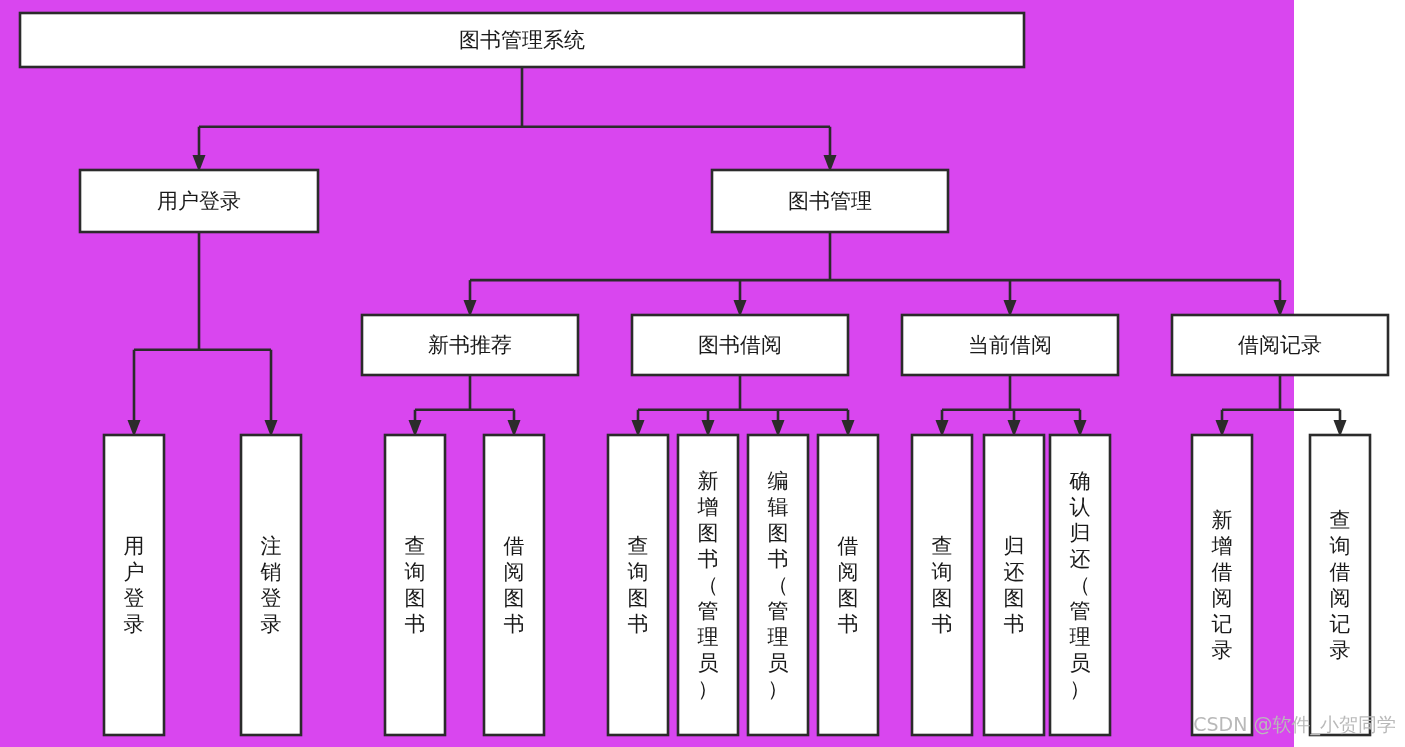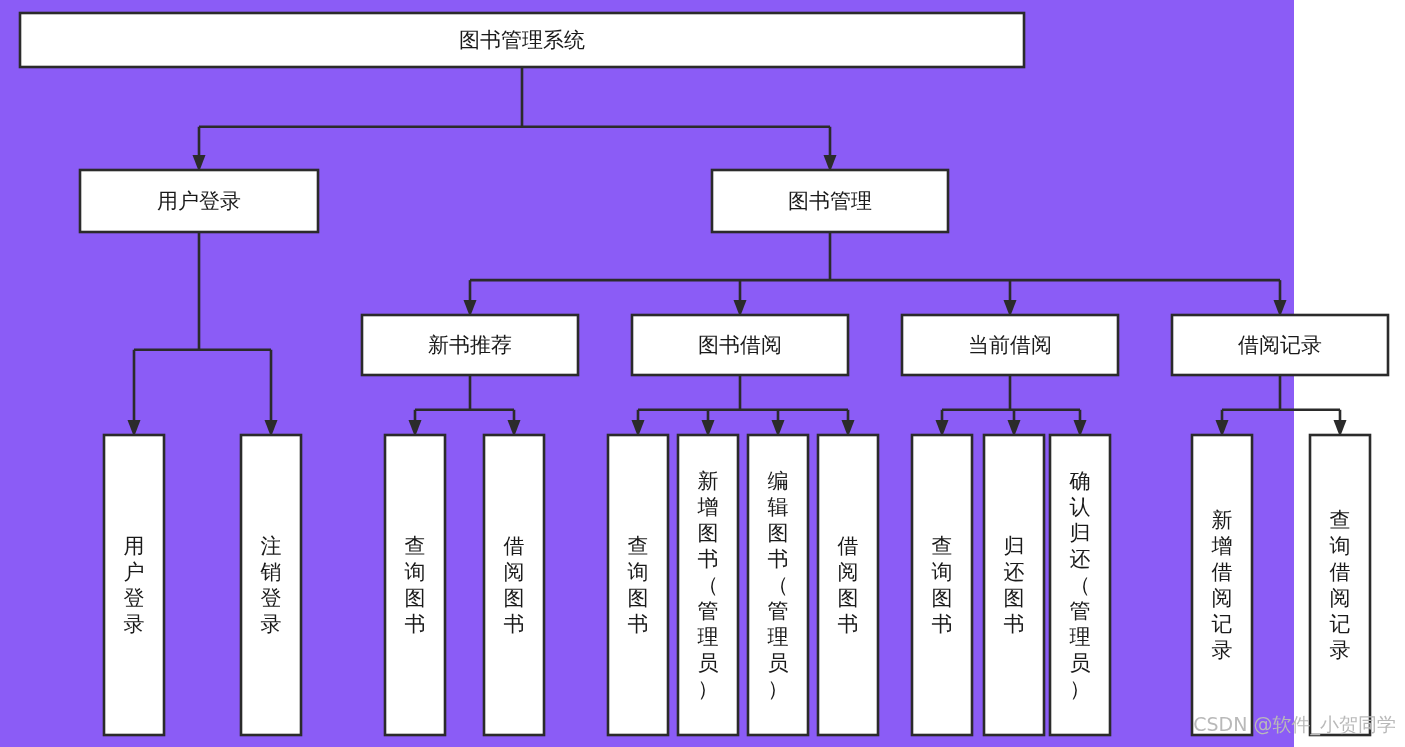--- a/index.html
+++ b/index.html
@@ -11,21 +11,21 @@
   body {
     width: 1405px;
     height: 747px;
     overflow: hidden;
     font-family: "DejaVu Sans", "Liberation Sans", sans-serif;
   }
   #diagram-root {
     position: relative;
     width: 1294px;
     height: 747px;
-    background: #8b5cf6;
+    background: #d946ef;
   }
   svg.diagram-canvas {
     position: absolute;
     top: 0;
     left: 0;
     width: 1405px;
     height: 747px;
     display: block;
   }
   .node-box {

